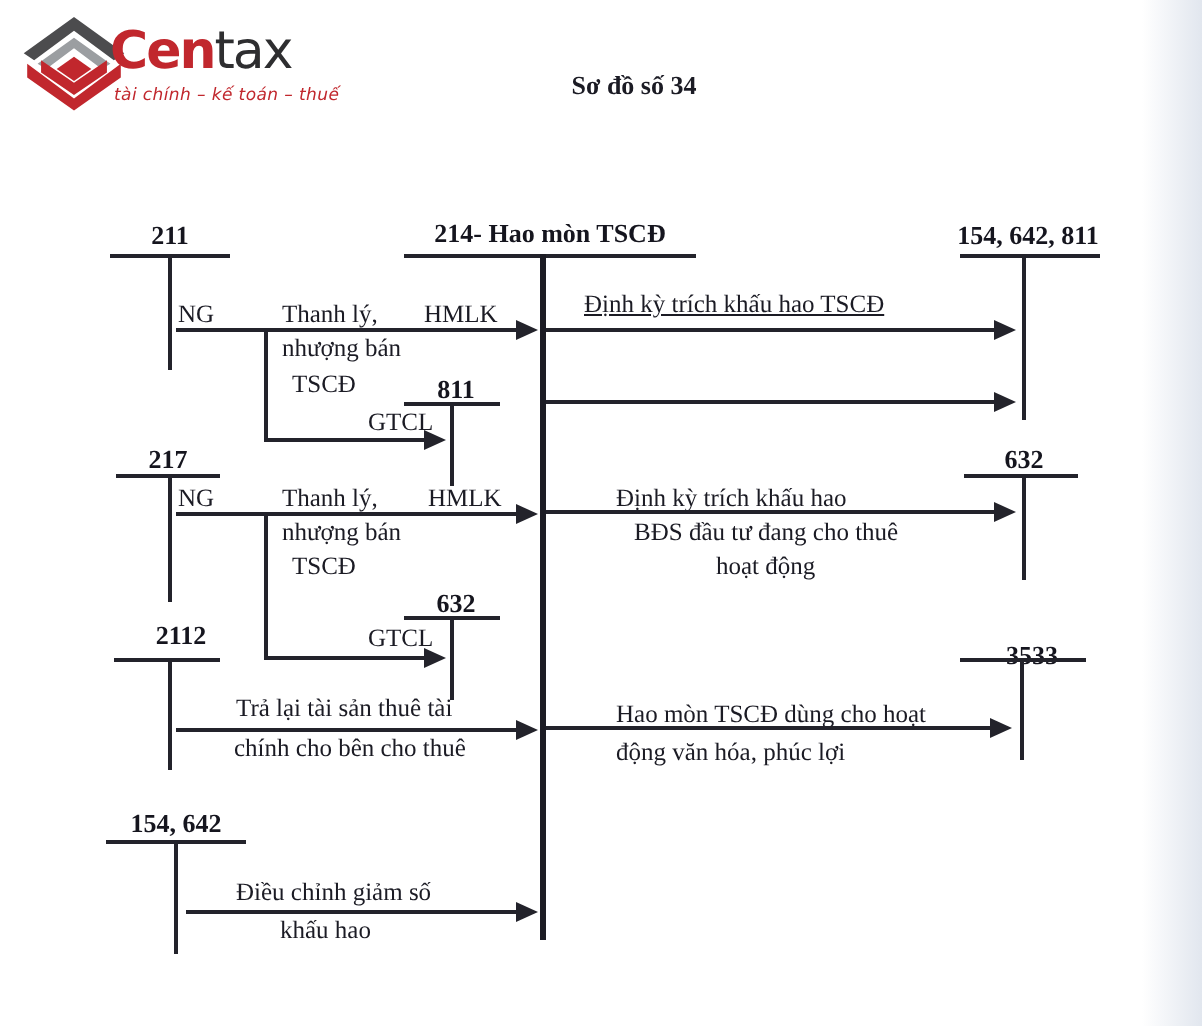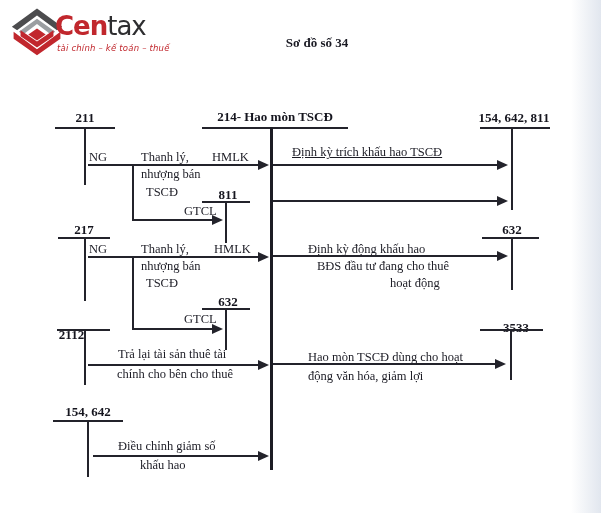--- a/index.html
+++ b/index.html
@@ -82,21 +82,21 @@
   <div class="lbl" style="left:146px;top:276px;">TSCĐ</div>
   <div class="vl" style="left:132px;top:258px;height:72px;"></div>
   <div class="hl" style="left:132px;top:328px;width:80px;"></div>
   <div class="ah" style="left:212px;top:324px;"></div>
   <div class="lbl" style="left:184px;top:312px;">GTCL</div>
 
   <div class="acct" style="left:204px;top:294px;width:48px;">632</div>
   <div class="hl" style="left:202px;top:308px;width:48px;"></div>
   <div class="vl" style="left:225px;top:310px;height:40px;"></div>
 
-  <div class="acct" style="left:45px;top:310px;width:53px;margin-top:17px;">2112</div>
+  <div class="acct" style="left:64px;top:310px;width:53px;">2112</div>
   <div class="hl" style="left:57px;top:329px;width:53px;"></div>
   <div class="vl" style="left:84px;top:331px;height:54px;"></div>
 
   <div class="lbl" style="left:118px;top:347px;">Trả lại tài sản thuê tài</div>
   <div class="hl" style="left:88px;top:364px;width:172px;"></div>
   <div class="ah" style="left:258px;top:360px;"></div>
   <div class="lbl" style="left:117px;top:367px;">chính cho bên cho thuê</div>
 
   <div class="acct" style="left:53px;top:404px;width:70px;">154, 642</div>
   <div class="hl" style="left:53px;top:420px;width:70px;"></div>
@@ -115,29 +115,29 @@
   <div class="hl" style="left:273px;top:164px;width:225px;"></div>
   <div class="ah" style="left:497px;top:160px;"></div>
 
   <div class="hl" style="left:273px;top:200px;width:225px;"></div>
   <div class="ah" style="left:497px;top:196px;"></div>
 
   <div class="acct" style="left:488px;top:222px;width:48px;">632</div>
   <div class="hl" style="left:482px;top:237px;width:57px;"></div>
   <div class="vl" style="left:511px;top:239px;height:51px;"></div>
 
-  <div class="lbl" style="left:308px;top:242px;">Định kỳ động khấu hao</div>
+  <div class="lbl" style="left:308px;top:242px;">Định kỳ trích khấu hao</div>
   <div class="hl" style="left:273px;top:255px;width:225px;"></div>
   <div class="ah" style="left:497px;top:251px;"></div>
   <div class="lbl" style="left:317px;top:259px;">BĐS đầu tư đang cho thuê</div>
-  <div class="lbl" style="left:358px;top:276px;margin-left:32px;">hoạt động</div>
+  <div class="lbl" style="left:358px;top:276px;">hoạt động</div>
 
   <div class="acct" style="left:492px;top:308px;width:48px;margin-top:12px;">3533</div>
   <div class="hl" style="left:480px;top:329px;width:63px;"></div>
   <div class="vl" style="left:510px;top:331px;height:49px;"></div>
 
   <div class="lbl" style="left:308px;top:350px;">Hao mòn TSCĐ dùng cho hoạt</div>
   <div class="hl" style="left:273px;top:363px;width:223px;"></div>
   <div class="ah" style="left:495px;top:359px;"></div>
-  <div class="lbl" style="left:308px;top:369px;">động văn hóa, giảm lợi</div>
+  <div class="lbl" style="left:308px;top:369px;">động văn hóa, phúc lợi</div>
 
   <div class="edge-shadow"></div>
 </div>
 
 </body></html>

